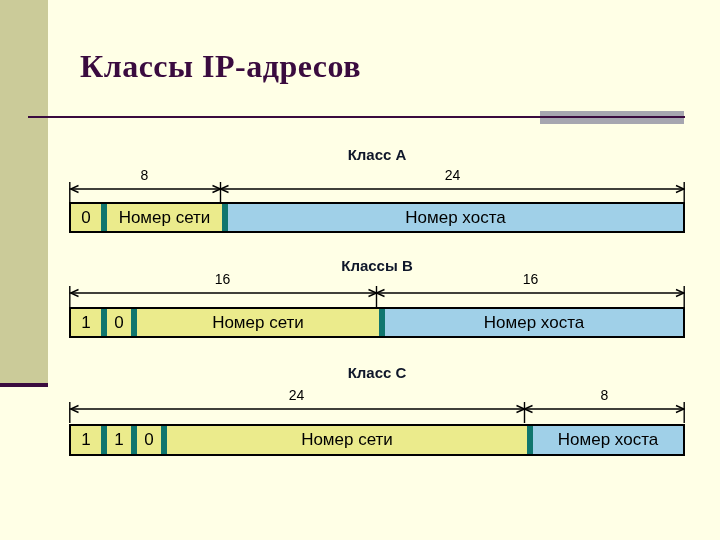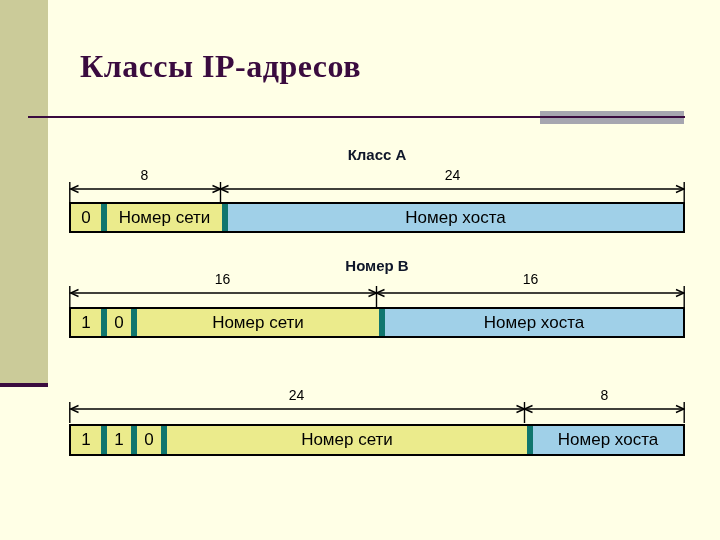--- a/index.html
+++ b/index.html
@@ -66,21 +66,21 @@
       <polyline points="607,3.5 615,7 607,10.5"></polyline>
     </g>
   </svg>
 
   <div class="bit-table" style="top:202px;height:31px">
     <div class="cell yellow" style="width:30px">0</div>
     <div class="cell yellow" style="width:121px">Номер сети</div>
     <div class="cell blue" style="flex:1">Номер хоста</div>
   </div>
 
-  <div class="class-label" style="top:257px">Номер B</div>
+  <div class="class-label" style="top:257px">Классы B</div>
 
   <div class="dim-label" style="left:69px;top:271px;width:307px">16</div>
   <div class="dim-label" style="left:376px;top:271px;width:309px">16</div>
 
   <svg class="dims" style="top:286px" viewBox="0 0 616 21">
     <g stroke="#000" stroke-width="1.4" fill="none">
       <line x1="0.8" y1="0" x2="0.8" y2="21"></line>
       <line x1="307.5" y1="0" x2="307.5" y2="21"></line>
       <line x1="615.2" y1="0" x2="615.2" y2="21"></line>
       <line x1="1.5" y1="7" x2="307" y2="7"></line>
@@ -92,20 +92,21 @@
     </g>
   </svg>
 
   <div class="bit-table" style="top:307px;height:31px">
     <div class="cell yellow" style="width:30px">1</div>
     <div class="cell yellow" style="width:30px">0</div>
     <div class="cell yellow" style="width:248px">Номер сети</div>
     <div class="cell blue" style="flex:1">Номер хоста</div>
   </div>
 
+  <div class="class-label" style="top:364px">Класс C</div>
 
   <div class="dim-label" style="left:69px;top:387px;width:455px">24</div>
   <div class="dim-label" style="left:524px;top:387px;width:161px">8</div>
 
   <svg class="dims" style="top:402px" viewBox="0 0 616 21">
     <g stroke="#000" stroke-width="1.4" fill="none">
       <line x1="0.8" y1="0" x2="0.8" y2="21"></line>
       <line x1="455.5" y1="0" x2="455.5" y2="21"></line>
       <line x1="615.2" y1="0" x2="615.2" y2="21"></line>
       <line x1="1.5" y1="7" x2="455" y2="7"></line>

